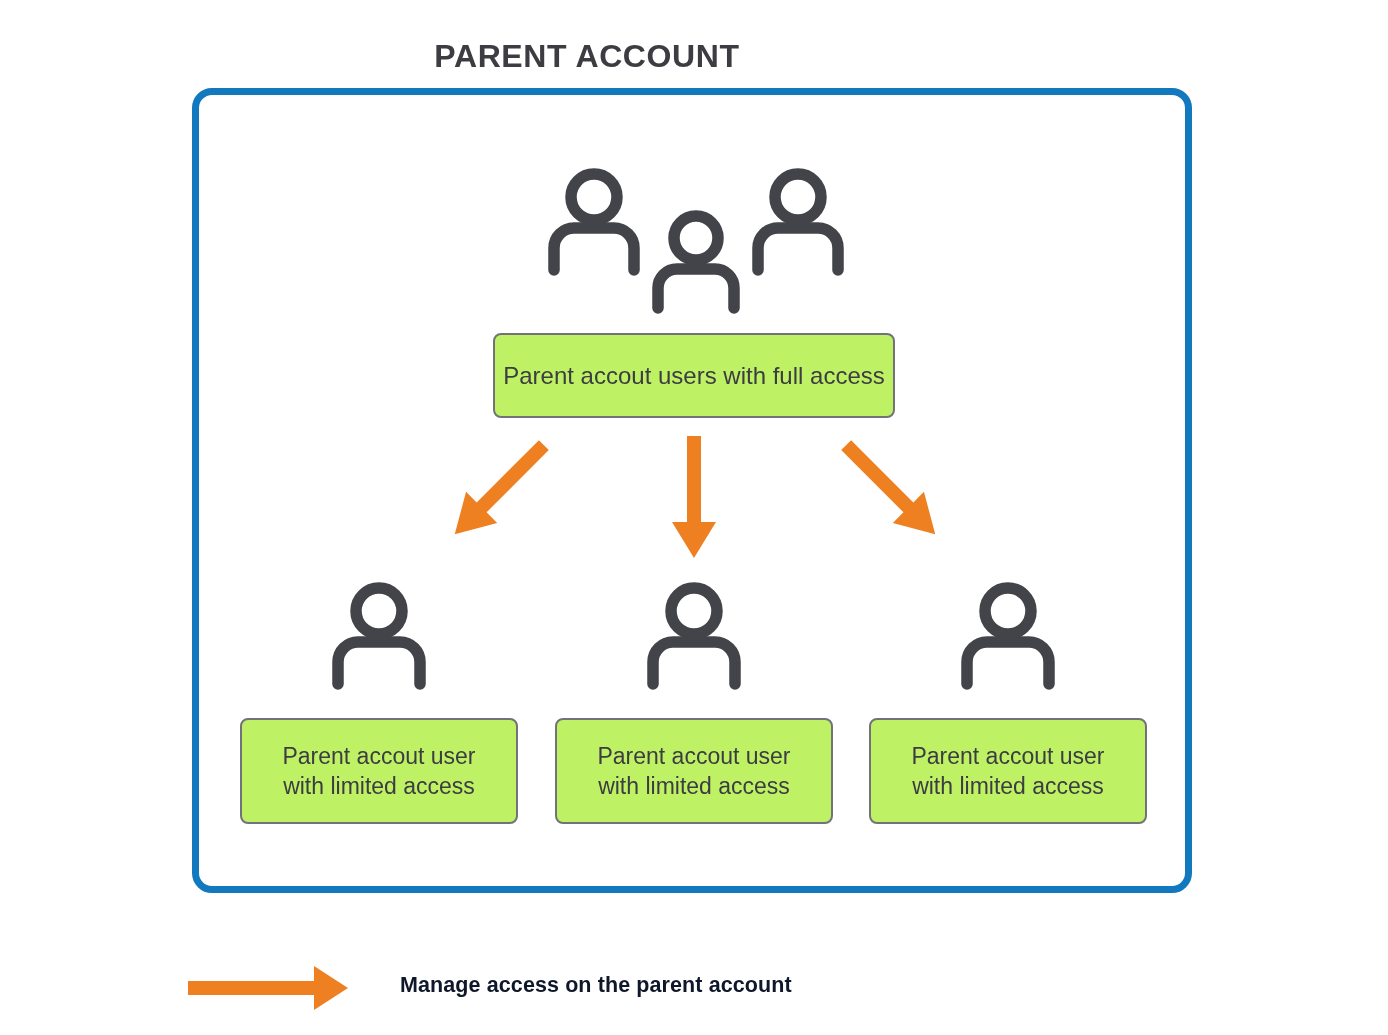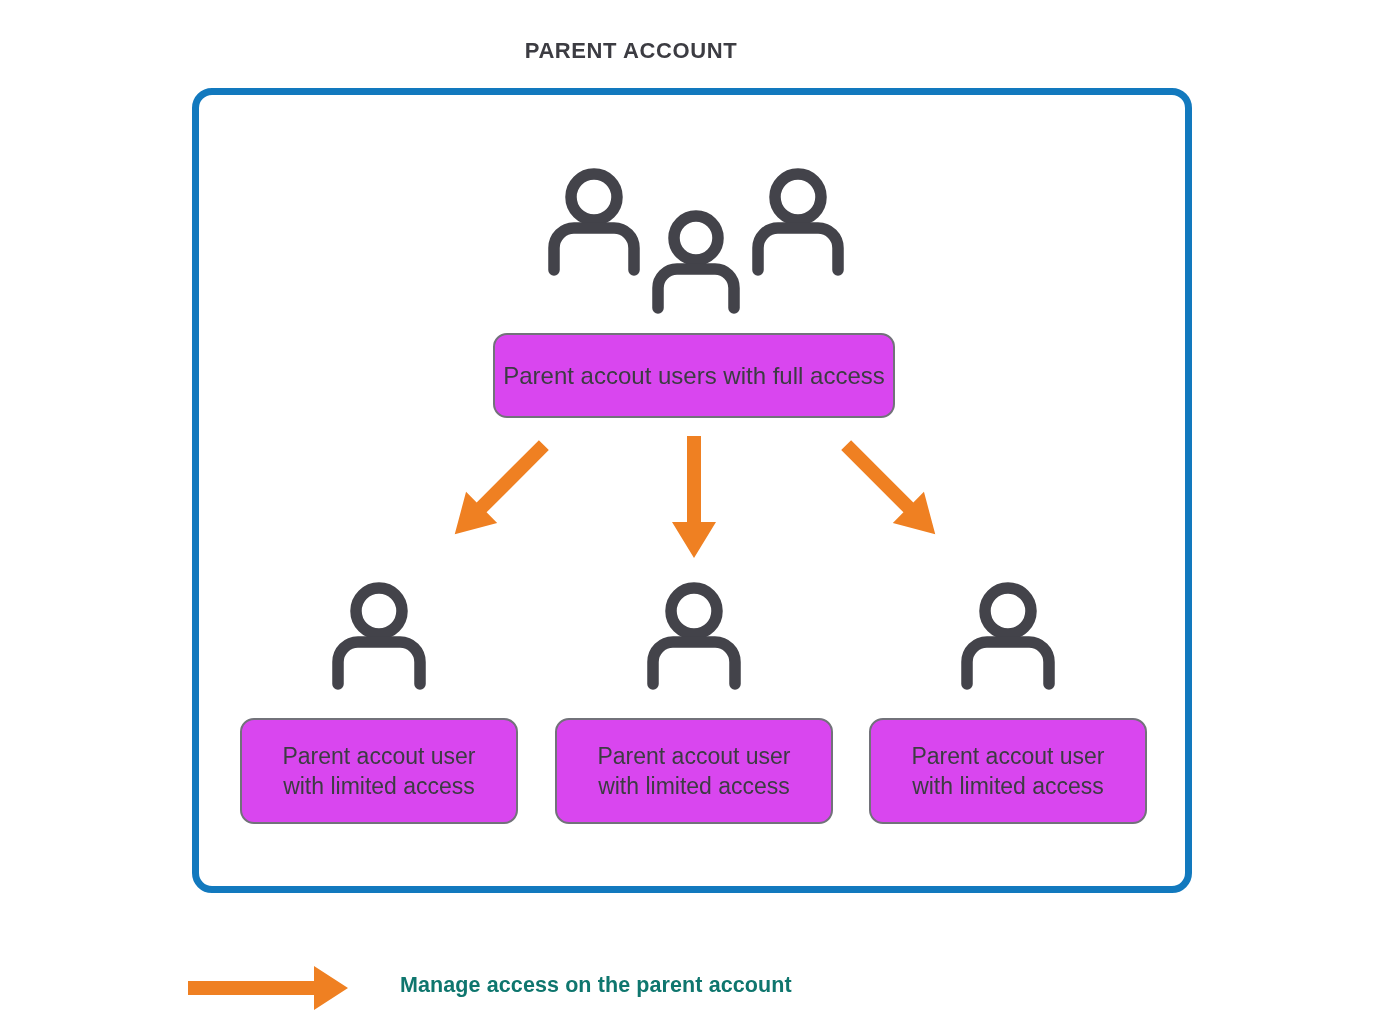--- a/index.html
+++ b/index.html
@@ -22,26 +22,25 @@
     height: 1035px;
   }
 
   
   .page-title {
     position: absolute;
     left: 0;
     top: 38px;
     width: 1174px;
     text-align: center;
-    font-size: 22px;
+    font-size: 32px;
     font-weight: bold;
     letter-spacing: 0.6px;
     color: #3c3c42;
     font-family: "Liberation Sans", sans-serif;
-    margin-left: 44px;
   }
 
   
   .account-frame {
     position: absolute;
     left: 192px;
     top: 88px;
     width: 1000px;
     height: 805px;
     box-sizing: border-box;
@@ -63,22 +62,22 @@
     position: absolute;
     width: 108px;
     height: 110px;
   }
 
   
   .label-box {
     position: absolute;
     box-sizing: border-box;
     border: 2.5px solid #72727a;
-    border-radius: 14px;
-    background: #d946ef;
+    border-radius: 8px;
+    background: #bef264;
     display: flex;
     align-items: center;
     justify-content: center;
     text-align: center;
     color: #3c3c42;
     line-height: 1.32;
   }
   .box-top {
     left: 493px;
     top: 333px;
@@ -119,21 +118,21 @@
     position: absolute;
     left: 0;
     top: 0;
   }
   .legend-text {
     position: absolute;
     left: 214px;
     top: 13px;
     font-size: 21.5px;
     font-weight: bold;
-    color: #0f766e;
+    color: #0f172a;
     letter-spacing: 0.1px;
     white-space: nowrap;
   }
 </style>
 </head>
 <body>
 
 <div id="stage">
 
   <div class="page-title">PARENT ACCOUNT</div>

